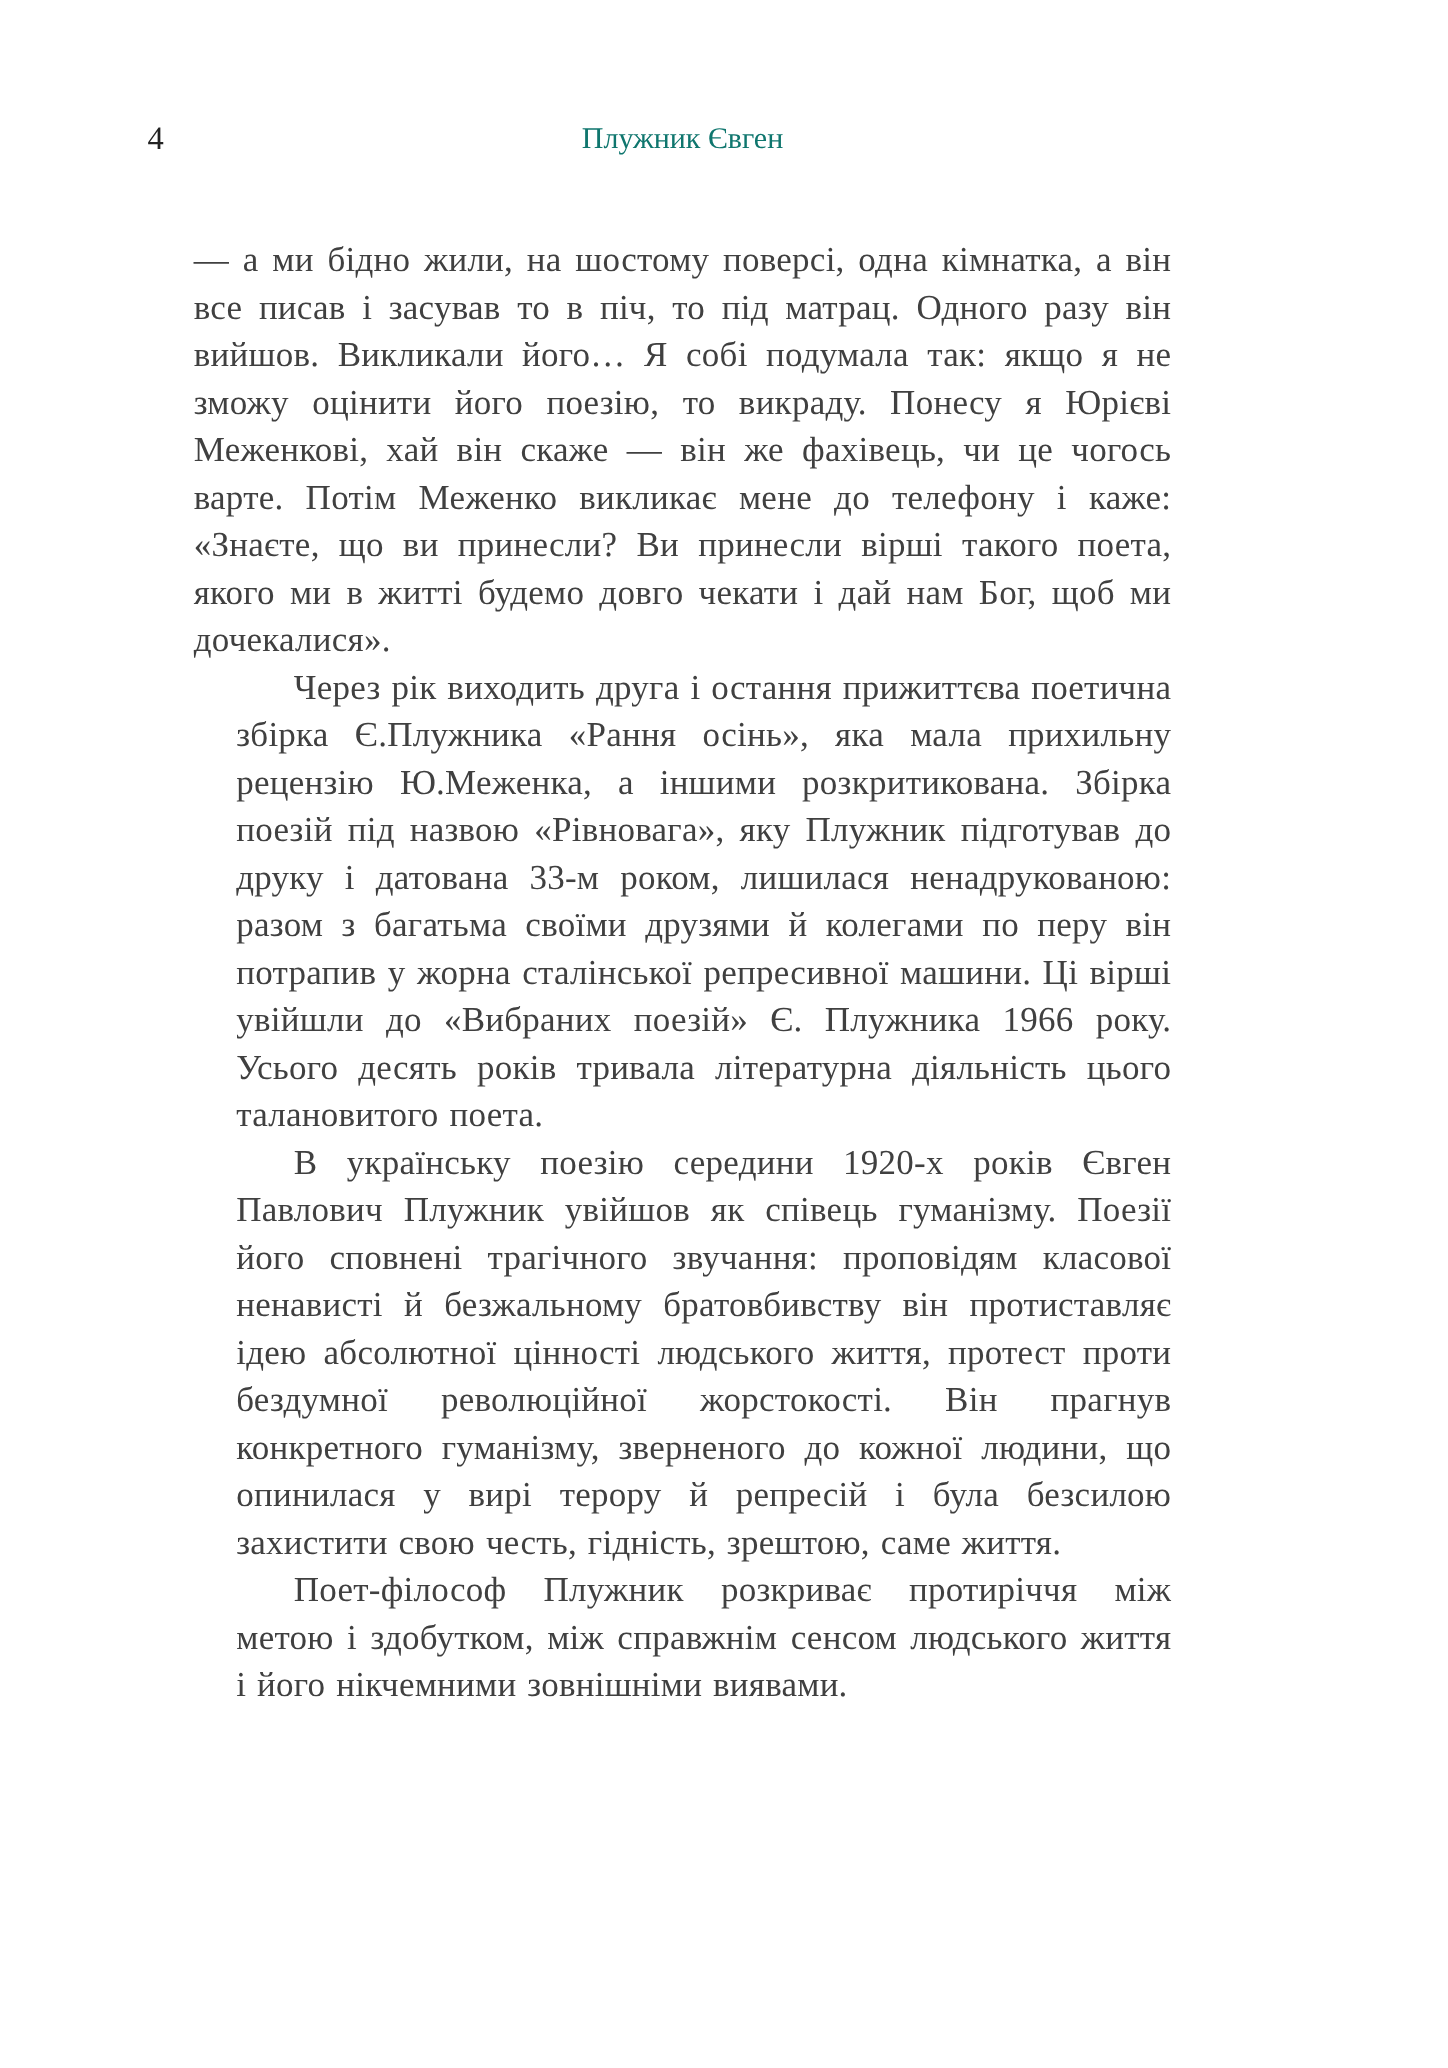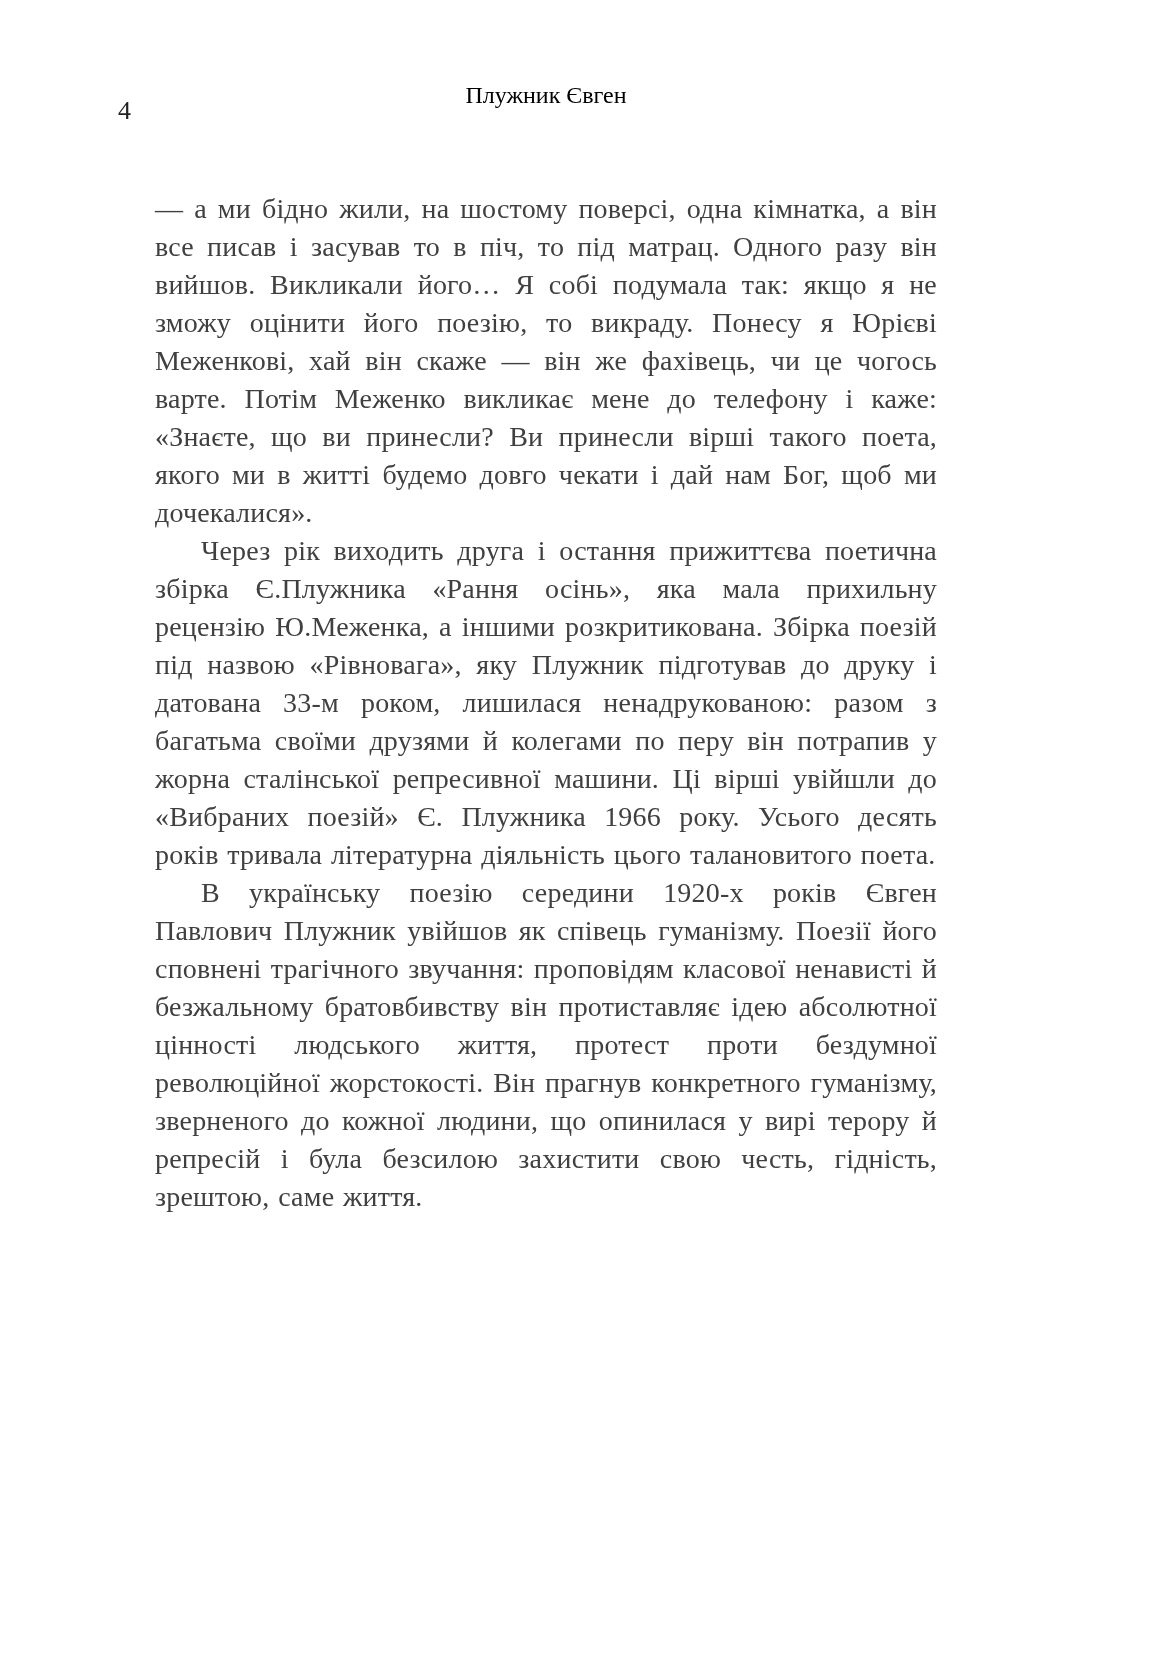--- a/index.html
+++ b/index.html
@@ -19,51 +19,53 @@
     .page-number {
       position: absolute;
       left: 118px;
       top: 96px;
       font-size: 26px;
       color: #222222;
     }
     .running-title {
       position: absolute;
       left: 155px;
-      top: 82px;
+      top: 98px;
       width: 782px;
       text-align: center;
       font-size: 24px;
-      color: #000000;
+      color: #0f766e;
     }
     .text-block {
       position: absolute;
       left: 155px;
       top: 190px;
       width: 782px;
       font-size: 28px;
       line-height: 38px;
       text-align: justify;
       letter-spacing: 0.2px;
       word-spacing: 1.5px;
       color: #404040;
     }
     .text-block p {
       margin: 0;
       padding: 0;
     }
     .text-block p.indent {
       text-indent: 46px;
+      margin-left: 34px;
     }
   </style>
 </head>
 <body>
 
 <div class="page">
   <span class="page-number">4</span>
   <span class="running-title">Плужник Євген</span>
 
   <div class="text-block">
     <p>— а ми бідно жили, на шостому поверсі, одна кімнатка, а він все писав і засував то в піч, то під матрац. Одного разу він вийшов. Викликали його… Я собі подумала так: якщо я не зможу оцінити його поезію, то викраду. Понесу я Юрієві Меженкові, хай він скаже — він же фахівець, чи це чогось варте. Потім Меженко викликає мене до телефону і каже: «Знаєте, що ви принесли? Ви принесли вірші такого поета, якого ми в житті будемо довго чекати і дай нам Бог, щоб ми дочекалися».</p>
     <p class="indent">Через рік виходить друга і остання прижиттєва поетична збірка Є.Плужника «Рання осінь», яка мала прихильну рецензію Ю.Меженка, а іншими розкритикована. Збірка поезій під назвою «Рівновага», яку Плужник підготував до друку і датована 33-м роком, лишилася ненадрукованою: разом з багатьма своїми друзями й колегами по перу він потрапив у жорна сталінської репресивної машини. Ці вірші увійшли до «Вибраних поезій» Є. Плужника 1966 року. Усього десять років тривала літературна діяльність цього талановитого поета.</p>
     <p class="indent">В українську поезію середини 1920-х років Євген Павлович Плужник увійшов як співець гуманізму. Поезії його сповнені трагічного звучання: проповідям класової ненависті й безжальному братовбивству він протиставляє ідею абсолютної цінності людського життя, протест проти бездумної революційної жорстокості. Він прагнув конкретного гуманізму, зверненого до кожної людини, що опинилася у вирі терору й репресій і була безсилою захистити свою честь, гідність, зрештою, саме життя.</p>
+    <p class="indent">Поет-філософ Плужник розкриває протиріччя між метою і здобутком, між справжнім сенсом людського життя і його нікчемними зовнішніми виявами.</p>
   </div>
 </div>
 
 </body></html>

